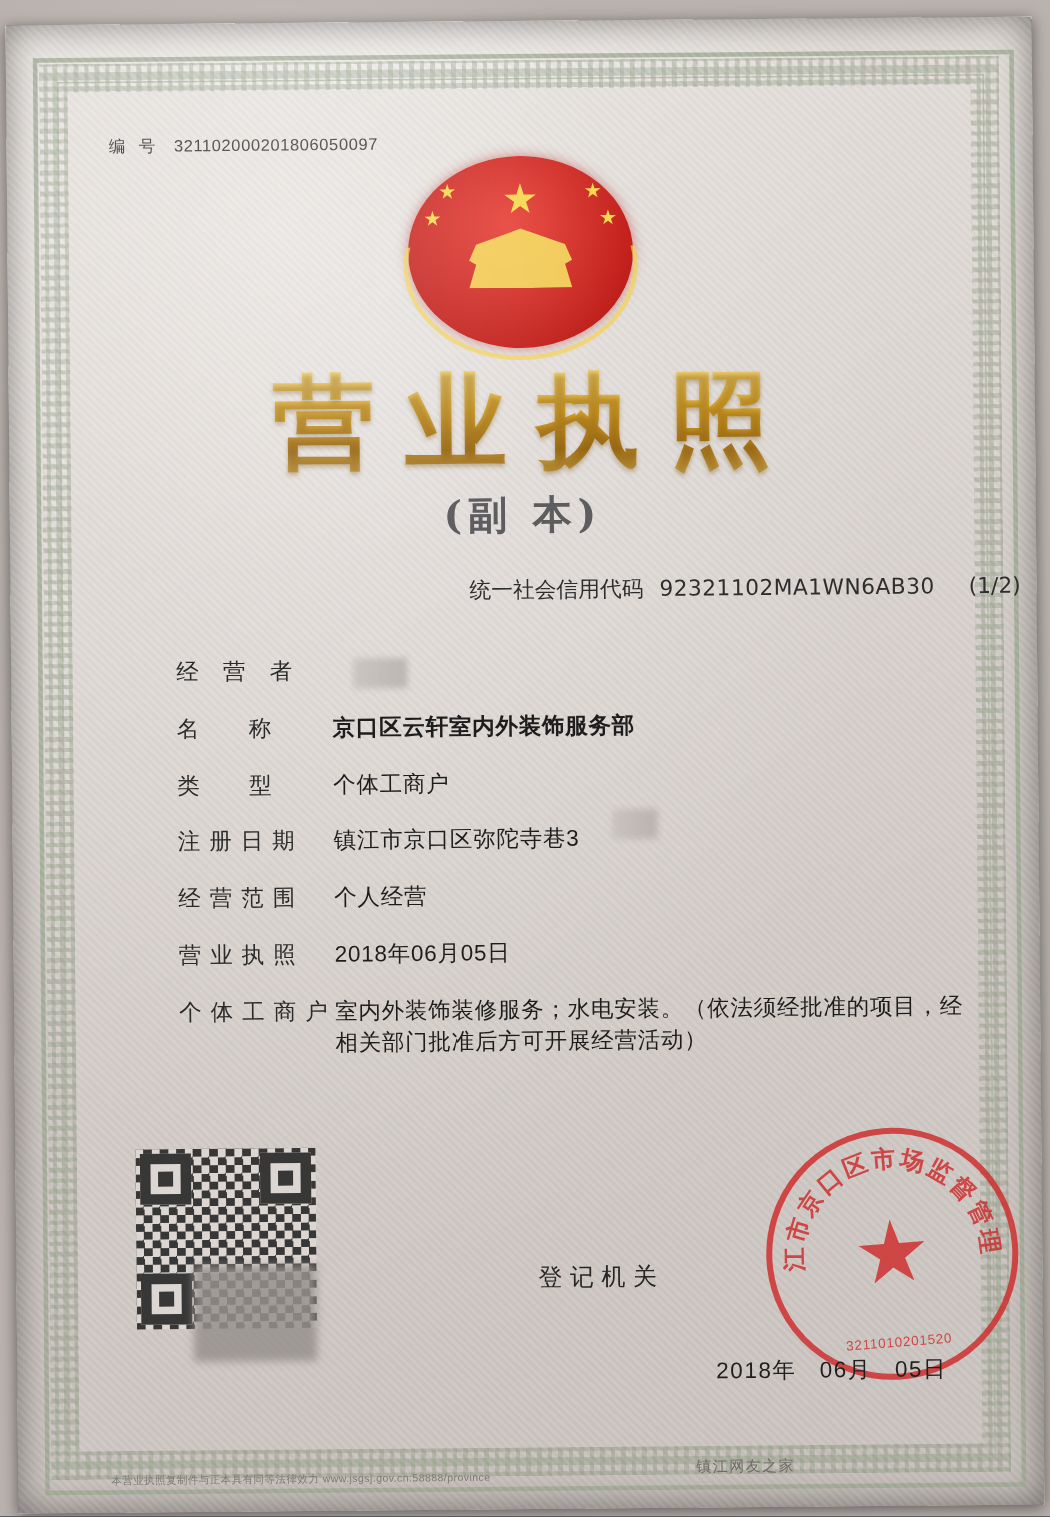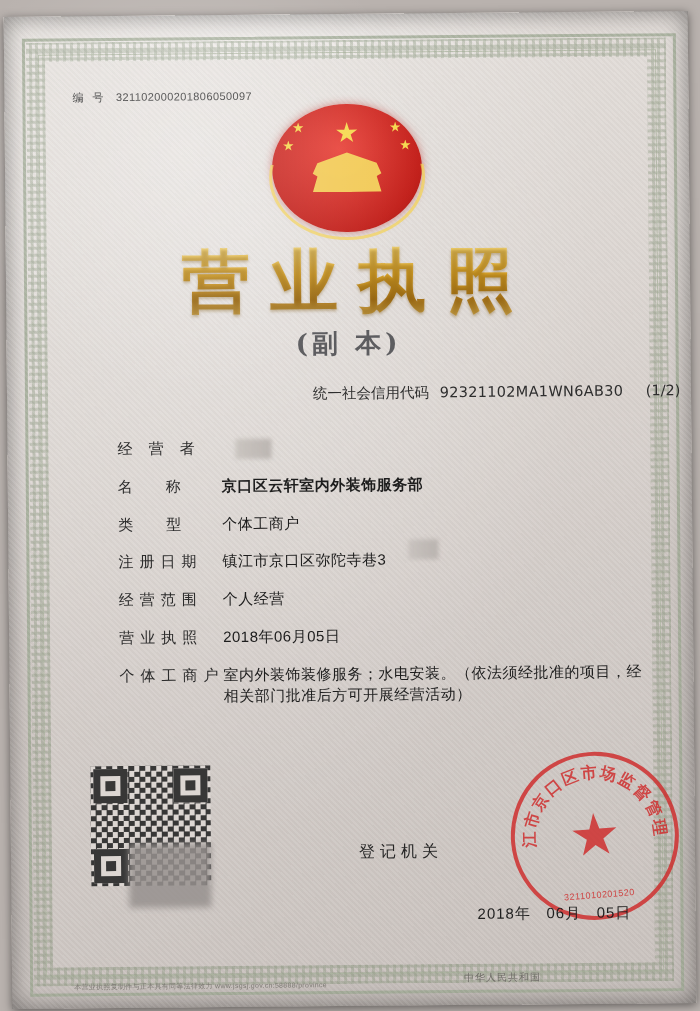--- a/index.html
+++ b/index.html
@@ -488,18 +488,18 @@
       <div class="sealnum">3211010201520</div>
     </div>
 
     <div class="dateline">
       <span>2018年</span>&nbsp;&nbsp;
       <span>06月</span>&nbsp;&nbsp;
       <span>05日</span>
     </div>
 
     <div class="foot-left">本营业执照复制件与正本具有同等法律效力  www.jsgsj.gov.cn:58888/province</div>
-    <div class="foot-center">中华人民共和国</div>
+    <div class="foot-center">镇江网友之家</div>
 
     <div class="glare"></div>
   </div>
 
 </div>
 
 </body></html>

